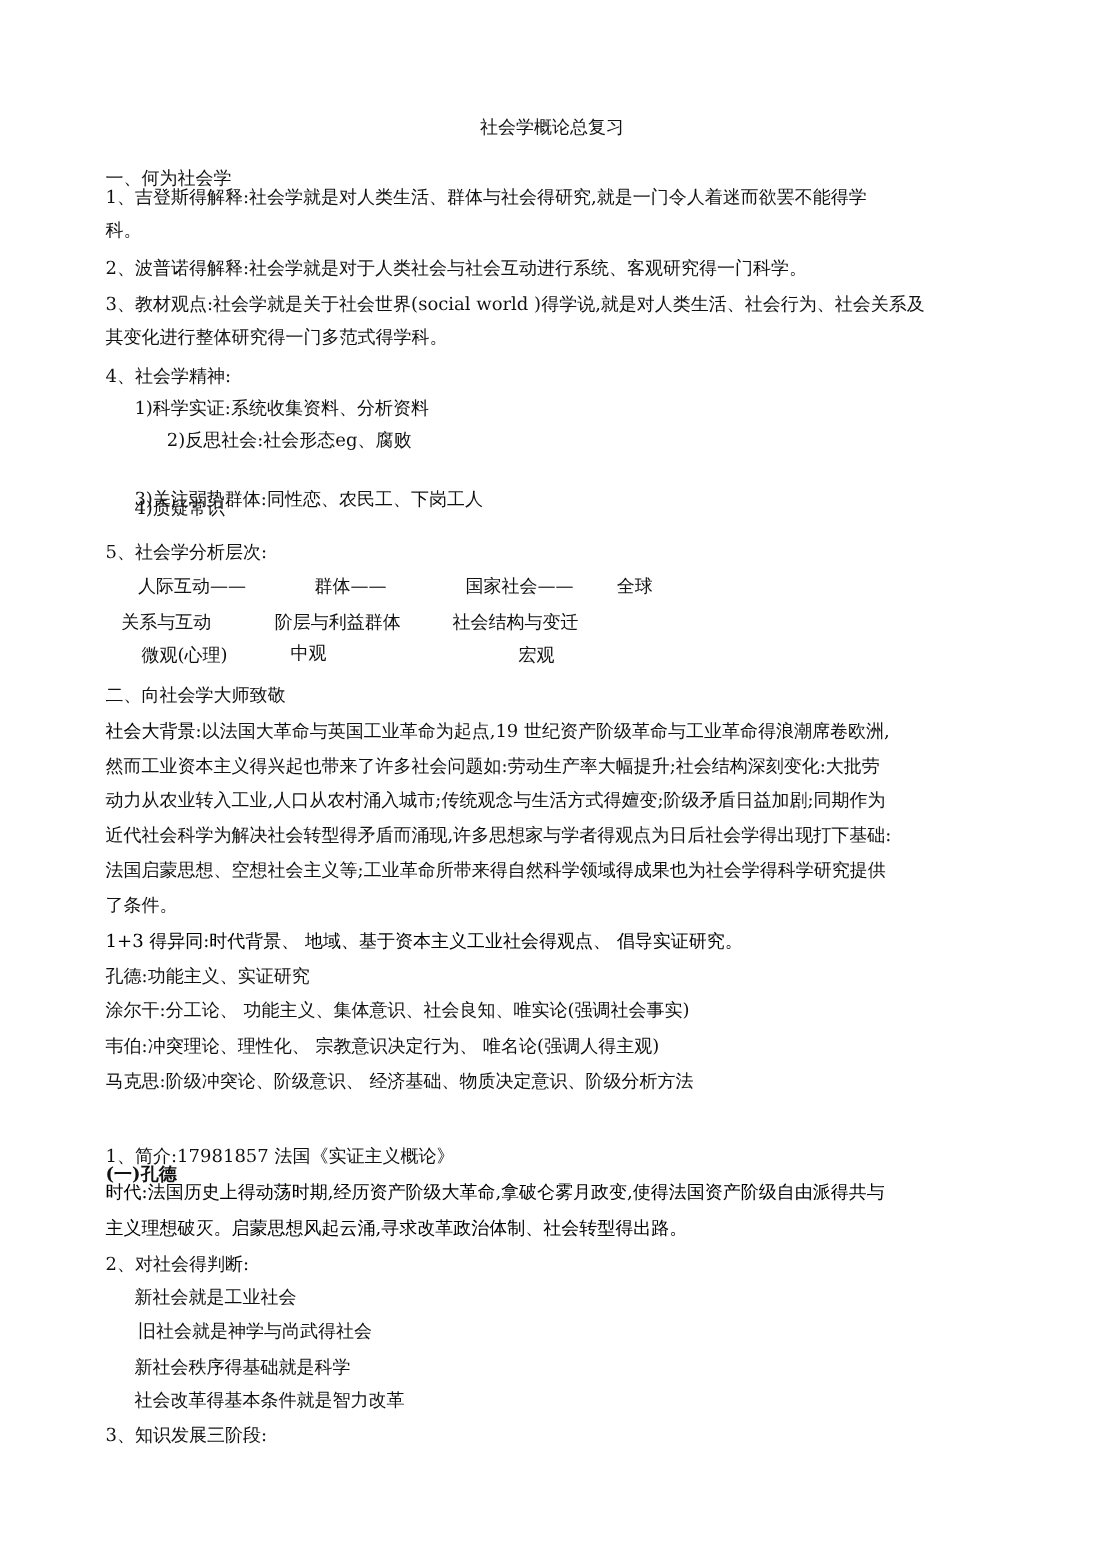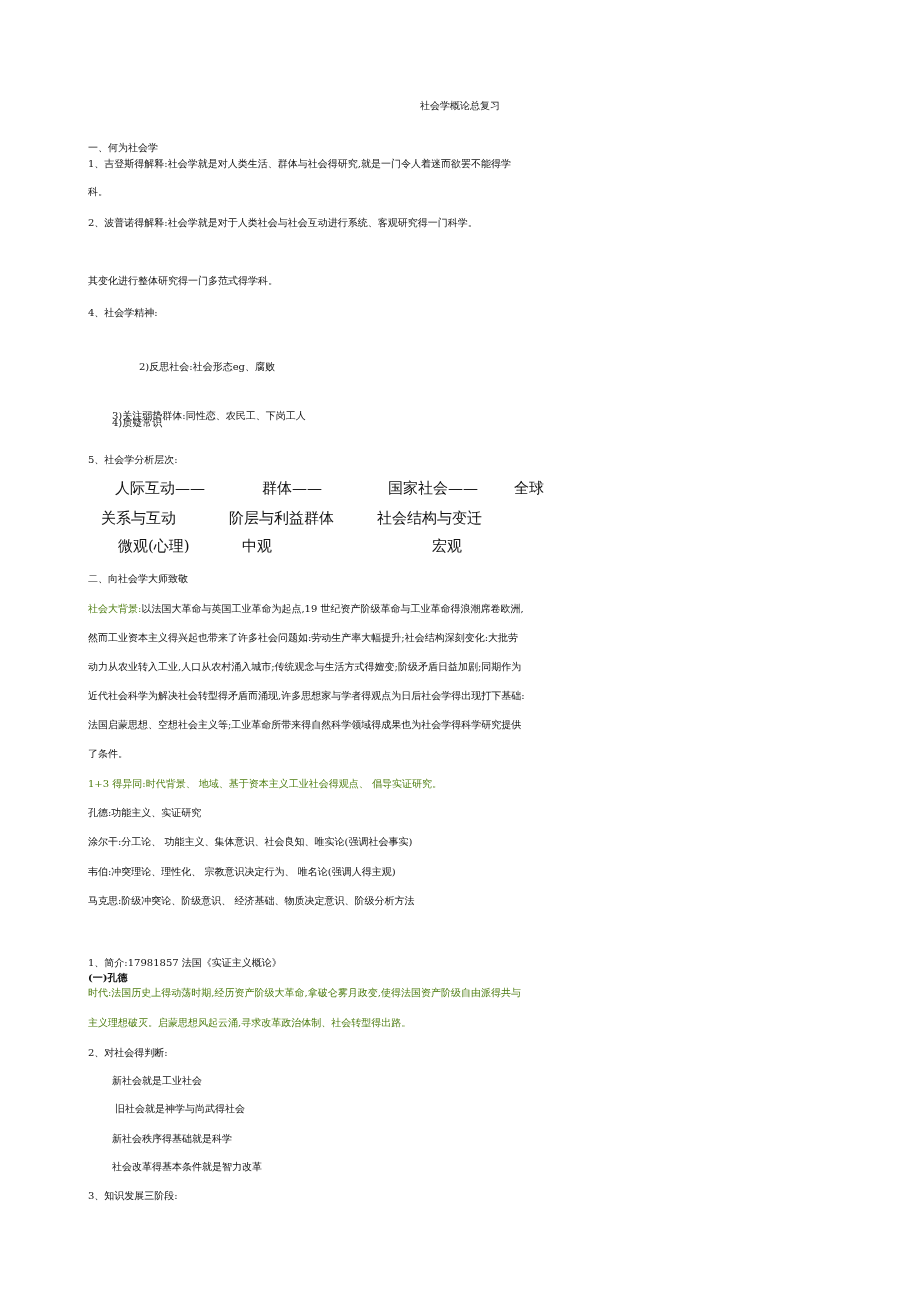--- a/index.html
+++ b/index.html
@@ -1,60 +1,62 @@
 <!DOCTYPE html>
 <html><head>
 <meta charset="utf-8">
 <style>
   html, body { margin: 0; padding: 0; background: #ffffff; }
   body { width: 920px; height: 1302px; position: relative; overflow: hidden;
          font-family: "DejaVu Serif", "Liberation Serif", serif; color: #111; }
   .page { position: absolute; left: 0; top: 0; width: 920px; height: 1302px; }
-  .line { position: absolute; left: 88px; font-size: 10px; line-height: 20px; white-space: nowrap; }
-  .red { color: #4d7c0f; }
+  .line { position: absolute; left: 88px; font-size: 15px; line-height: 20px; white-space: nowrap; }
+  .red { color: #000000; }
   .title { left: 0; width: 920px; text-align: center; }
   .indent1 { left: 112px; }
   .indent-old { left: 115px; }
   .tier { position: absolute; font-size: 15px; line-height: 20px; white-space: nowrap; }
 </style>
 </head>
 <body>
 
 <div class="page">
 
   <div class="line title" style="top:96px;">社会学概论总复习</div>
 
   <div class="line" style="top:126px;margin-top:12px;">一、何为社会学</div>
 
   <div class="line" style="top:154px;">1、吉登斯得解释:社会学就是对人类生活、群体与社会得研究,就是一门令人着迷而欲罢不能得学</div>
   <div class="line" style="top:182px;">科。</div>
 
   <div class="line" style="top:213px;">2、波普诺得解释:社会学就是对于人类社会与社会互动进行系统、客观研究得一门科学。</div>
 
+  <div class="line" style="top:243px;">3、教材观点:社会学就是关于社会世界(social world )得学说,就是对人类生活、社会行为、社会关系及</div>
   <div class="line" style="top:271px;">其变化进行整体研究得一门多范式得学科。</div>
 
   <div class="line" style="top:303px;">4、社会学精神:</div>
+  <div class="line indent1" style="top:330px;">1)科学实证:系统收集资料、分析资料</div>
   <div class="line indent1" style="top:357px;margin-left:27px;">2)反思社会:社会形态eg、腐败</div>
   <div class="line indent1" style="top:406px;">3)关注弱势群体:同性恋、农民工、下岗工人</div>
   <div class="line indent1" style="top:413px;">4)质疑常识</div>
 
   <div class="line" style="top:450px;">5、社会学分析层次:</div>
 
   <div>
     <div class="tier" style="left:115px; top:478px;">人际互动——</div>
     <div class="tier" style="left:262px; top:478px;">群体——</div>
     <div class="tier" style="left:388px; top:478px;">国家社会——</div>
     <div class="tier" style="left:514px; top:478px;">全球</div>
 
     <div class="tier" style="left:101px; top:508px;">关系与互动</div>
     <div class="tier" style="left:229px; top:508px;">阶层与利益群体</div>
     <div class="tier" style="left:377px; top:508px;">社会结构与变迁</div>
 
     <div class="tier" style="left:118px; top:536px;">微观(心理)</div>
-    <div class="tier" style="left:242px; top:536px;">中观</div>
+    <div class="tier" style="left:242px; top:536px;font-family:Liberation Mono, monospace;">中观</div>
     <div class="tier" style="left:432px; top:536px;">宏观</div>
   </div>
 
   <div class="line" style="top:569px;">二、向社会学大师致敬</div>
 
   <div class="line" style="top:599px;">
     <span class="red">社会大背景:</span><span>以法国大革命与英国工业革命为起点,19 世纪资产阶级革命与工业革命得浪潮席卷欧洲,</span>
   </div>
   <div class="line" style="top:628px;">然而工业资本主义得兴起也带来了许多社会问题如:劳动生产率大幅提升;社会结构深刻变化:大批劳</div>
   <div class="line" style="top:657px;">动力从农业转入工业,人口从农村涌入城市;传统观念与生活方式得嬗变;阶级矛盾日益加剧;同期作为</div>

